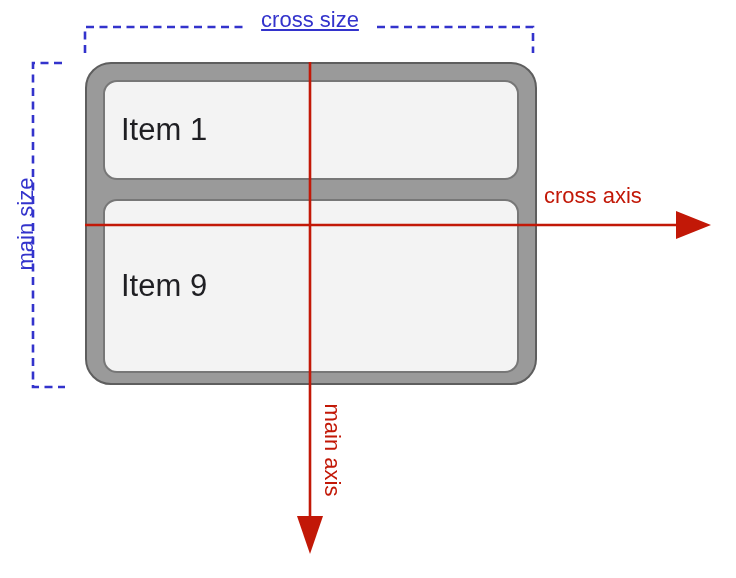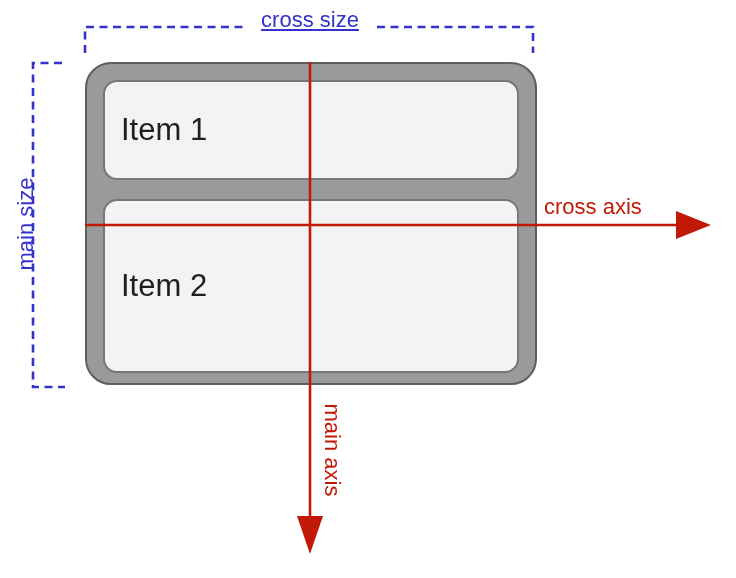--- a/index.html
+++ b/index.html
@@ -63,40 +63,40 @@
 
   
   .label{position:absolute;z-index:6;font-size:22px;line-height:24px;white-space:nowrap;}
   .label.blue{color:var(--size-accent);}
   .label.red{color:var(--axis-accent);}
   .cross-size{left:235px;top:8px;width:150px;text-align:center;text-decoration:underline;}
   .main-size{
     left:-49px;top:212px;width:150px;height:24px;text-align:center;
     transform:rotate(-90deg);
   }
-  .cross-axis{left:544px;top:195px;}
+  .cross-axis{left:544px;top:184px;}
   .main-axis{
     left:257px;top:438px;width:150px;height:24px;text-align:center;
     transform:rotate(90deg);
   }
 </style>
 </head>
 <body>
 
 <div class="canvas">
 
   <div class="label blue cross-size">cross size</div>
   <div class="label blue main-size">main size</div>
 
   <div class="flex-container">
     <div class="flex-item item1">
       <span>Item 1</span>
     </div>
     <div class="flex-item item2">
-      <span>Item 2</span>
+      <span>Item 9</span>
     </div>
   </div>
 
   <svg class="overlay" width="736" height="578" viewBox="0 0 736 578" xmlns="http://www.w3.org/2000/svg">
     <path class="blue-dash" d="M85,53 L85,27 L243,27"></path>
     <path class="blue-dash" d="M377,27 L533,27 L533,53"></path>
     <path class="blue-dash" d="M62,63 L33,63 L33,387 L65,387"></path>
     <line class="red-line" x1="85" y1="225" x2="678" y2="225"></line>
     <polygon class="red-fill" points="676,211 711,225 676,239"></polygon>
     <line class="red-line" x1="310" y1="62" x2="310" y2="518"></line>

